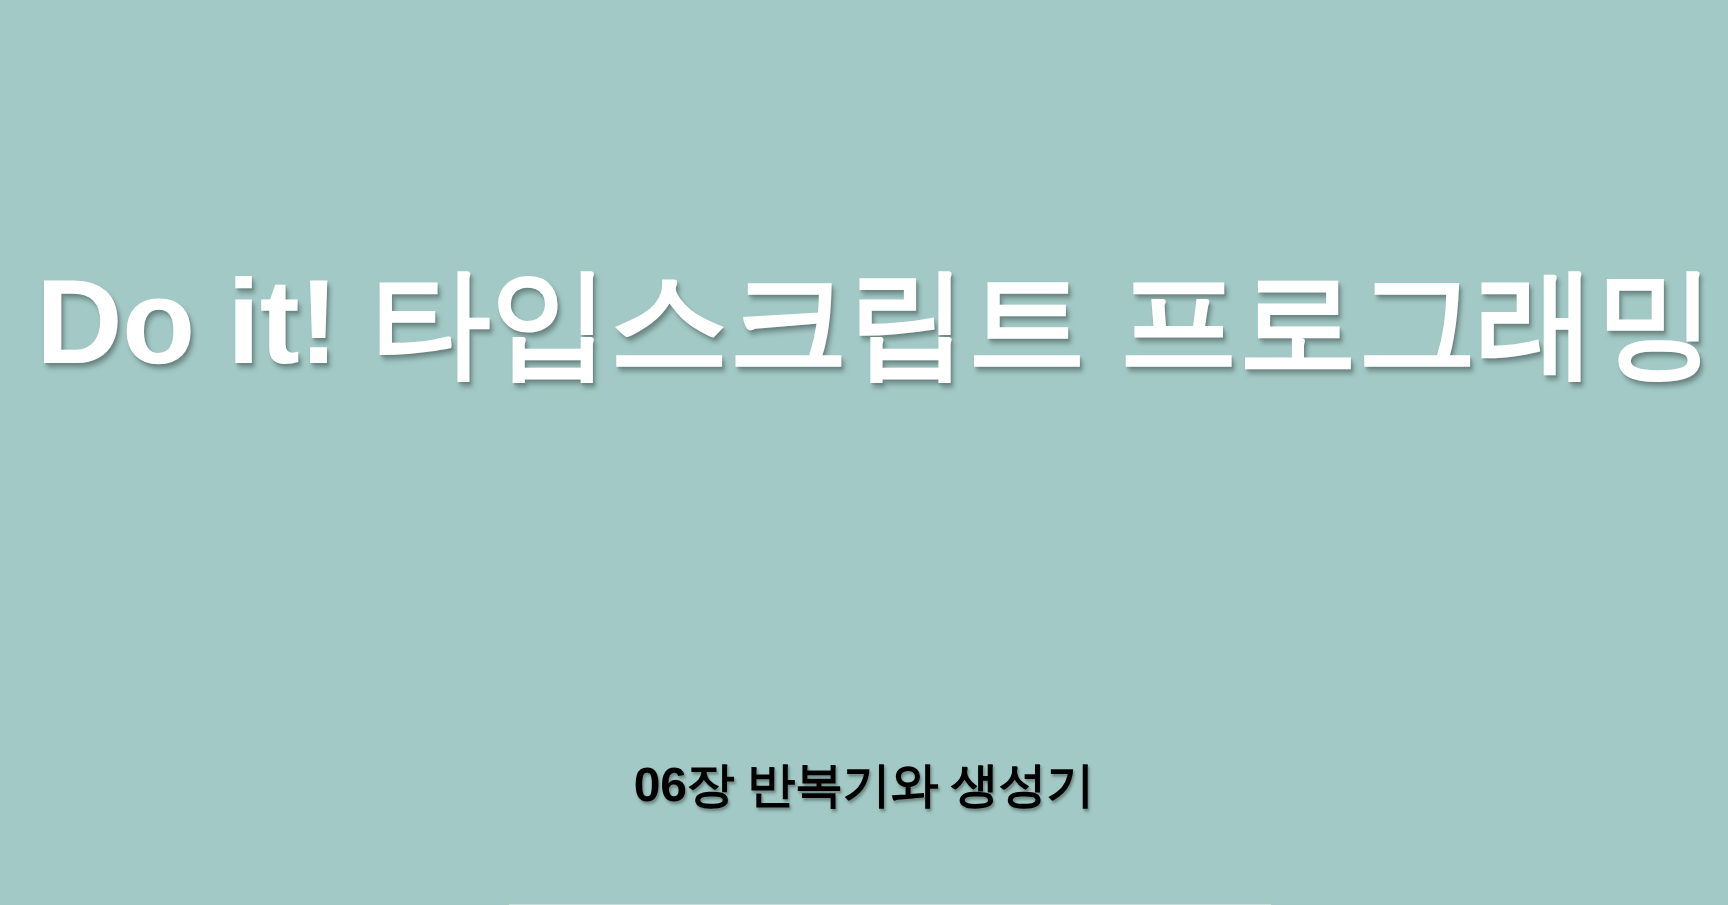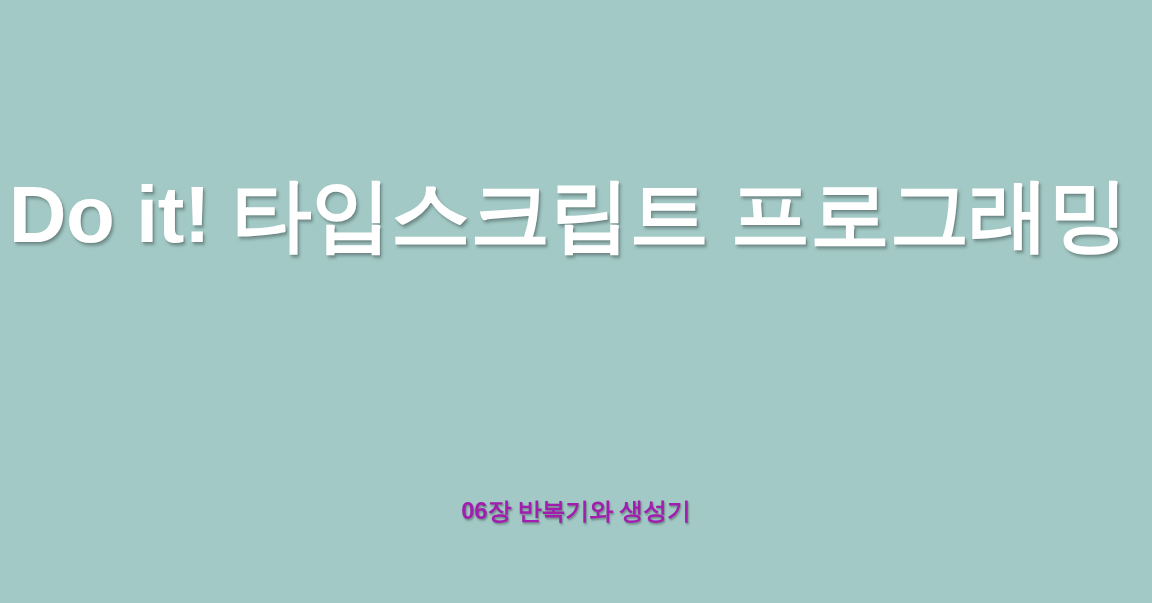--- a/index.html
+++ b/index.html
@@ -26,21 +26,21 @@
 
   
   .title-zone {
     position: absolute;
     left: 0;
     top: 0;
     width: 1152px;
     height: 430px;
     display: flex;
     align-items: center;
-    justify-content: flex-end;
+    justify-content: flex-start;
   }
 
   .slide-title {
     margin: 0;
     padding: 0 24px;
     font-size: 80px;
     font-weight: 700;
     line-height: 1.05;
     letter-spacing: -0.5px;
     color: #ffffff;
@@ -59,27 +59,27 @@
     width: 1152px;
     height: 173px;
     display: flex;
     align-items: flex-start;
     justify-content: center;
     padding-top: 68px;
     box-sizing: border-box;
   }
 
   .slide-subtitle {
-    margin: 0;
+    margin: 8px;
     padding: 0 24px;
-    font-size: 24px;
+    font-size: 32px;
     font-weight: 700;
     line-height: 1.1;
     letter-spacing: -0.2px;
-    color: #a21caf;
+    color: #000000;
     text-align: center;
     white-space: nowrap;
     text-shadow:
       1px 2px 2px rgba(86, 108, 106, 0.5),
       1px 1px 1px rgba(86, 108, 106, 0.3);
   }
 </style>
 </head>
 <body>
 

